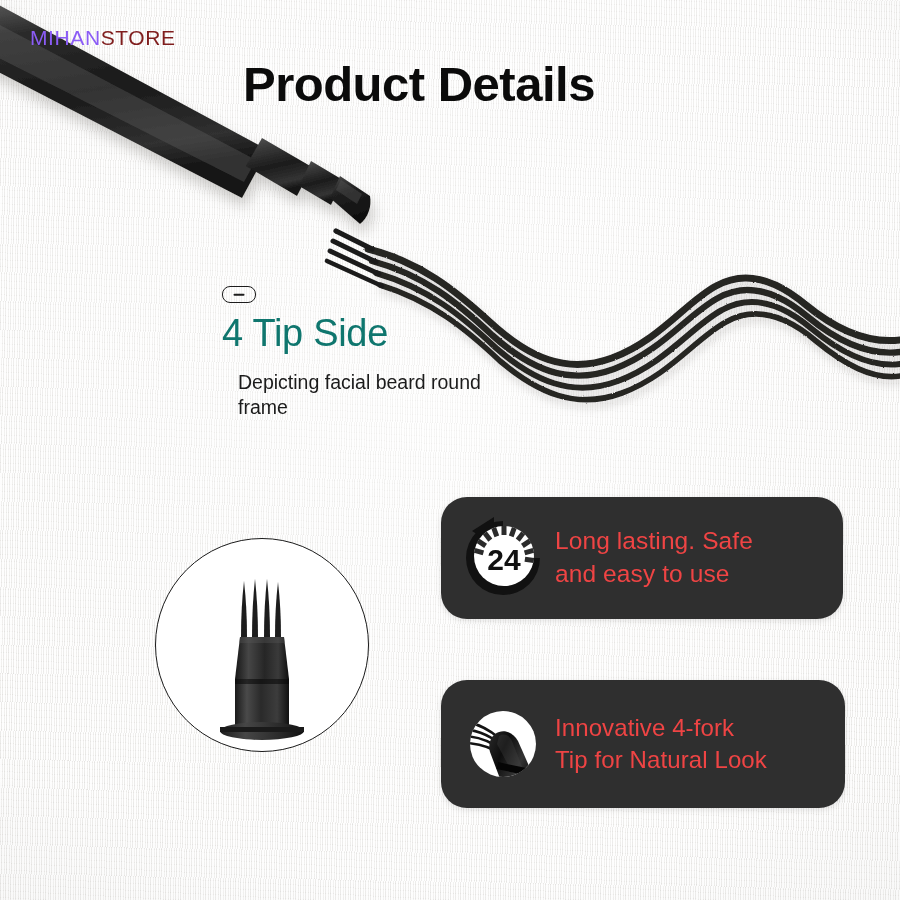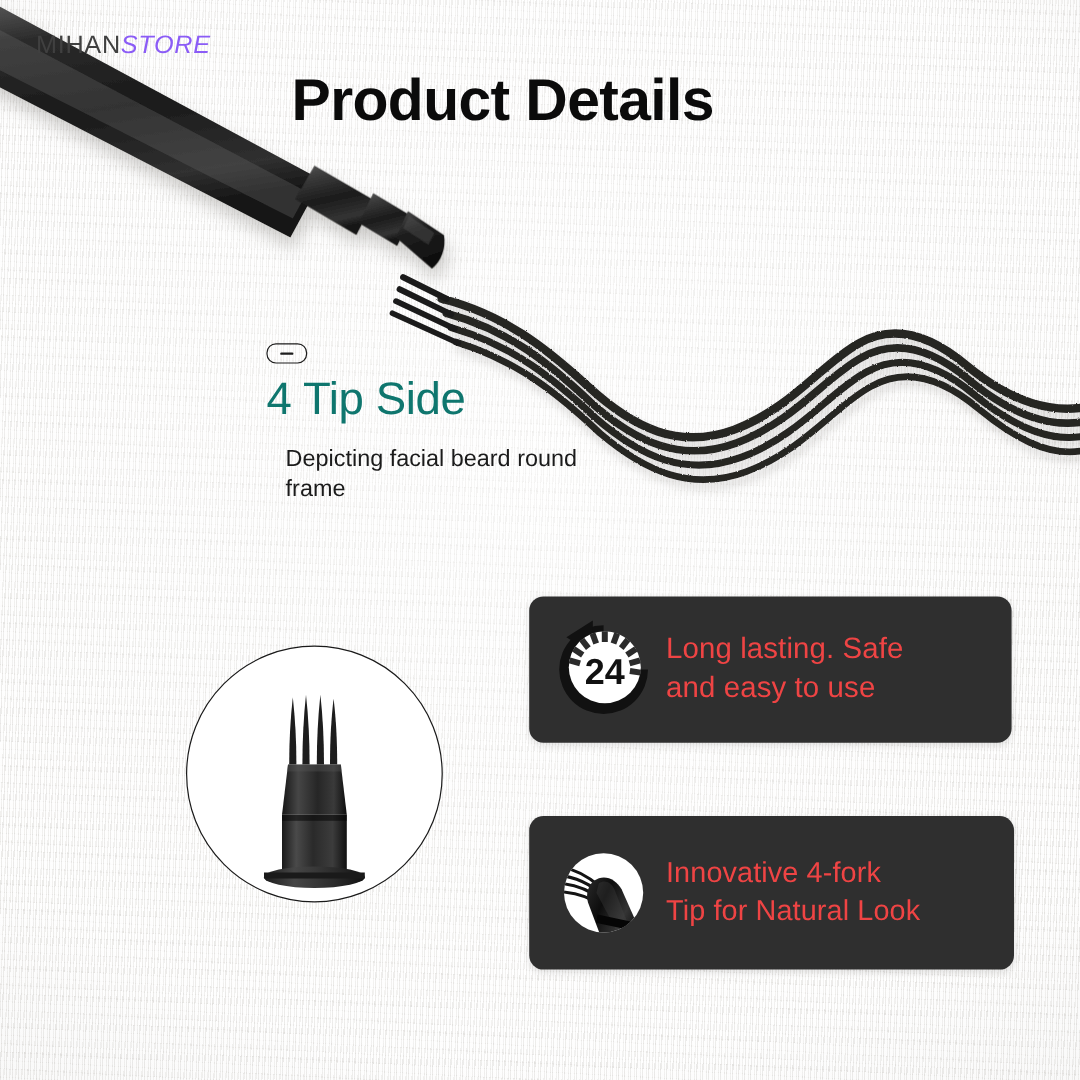--- a/index.html
+++ b/index.html
@@ -61,22 +61,22 @@
   #brand-logo {
     position: absolute;
     left: 30px;
     top: 26px;
     font-size: 21px;
     letter-spacing: 0.6px;
     font-weight: 400;
     white-space: nowrap;
     z-index: 40;
   }
-  #brand-logo .part-a { color: #404040; text-align: center; }
-  #brand-logo .part-b { color: #8b5cf6; font-style: italic; }
+  #brand-logo .part-a { color: #8b5cf6; text-align: center; }
+  #brand-logo .part-b { color: #7f1d1d; }
 
   
   #page-title {
     position: absolute;
     left: 243px;
     top: 26px;
     font-size: 49px;
     line-height: 1.05;
     font-weight: 700;
     color: #0b0b0b;
@@ -152,21 +152,21 @@
     border: 1.4px solid #1a1a1a;
     overflow: hidden;
     z-index: 25;
   }
   #tip-circle svg { display: block; }
 
   
   .feature-card {
     position: absolute;
     background: #2f2f2f;
-    border-radius: 12px;
+    border-radius: 26px;
     display: flex;
     align-items: center;
     z-index: 30;
     box-shadow: 0 2px 6px rgba(0,0,0,0.10);
   }
   #feature-card-1 {
     left: 441px;
     top: 497px;
     width: 368px;
     height: 122px;

